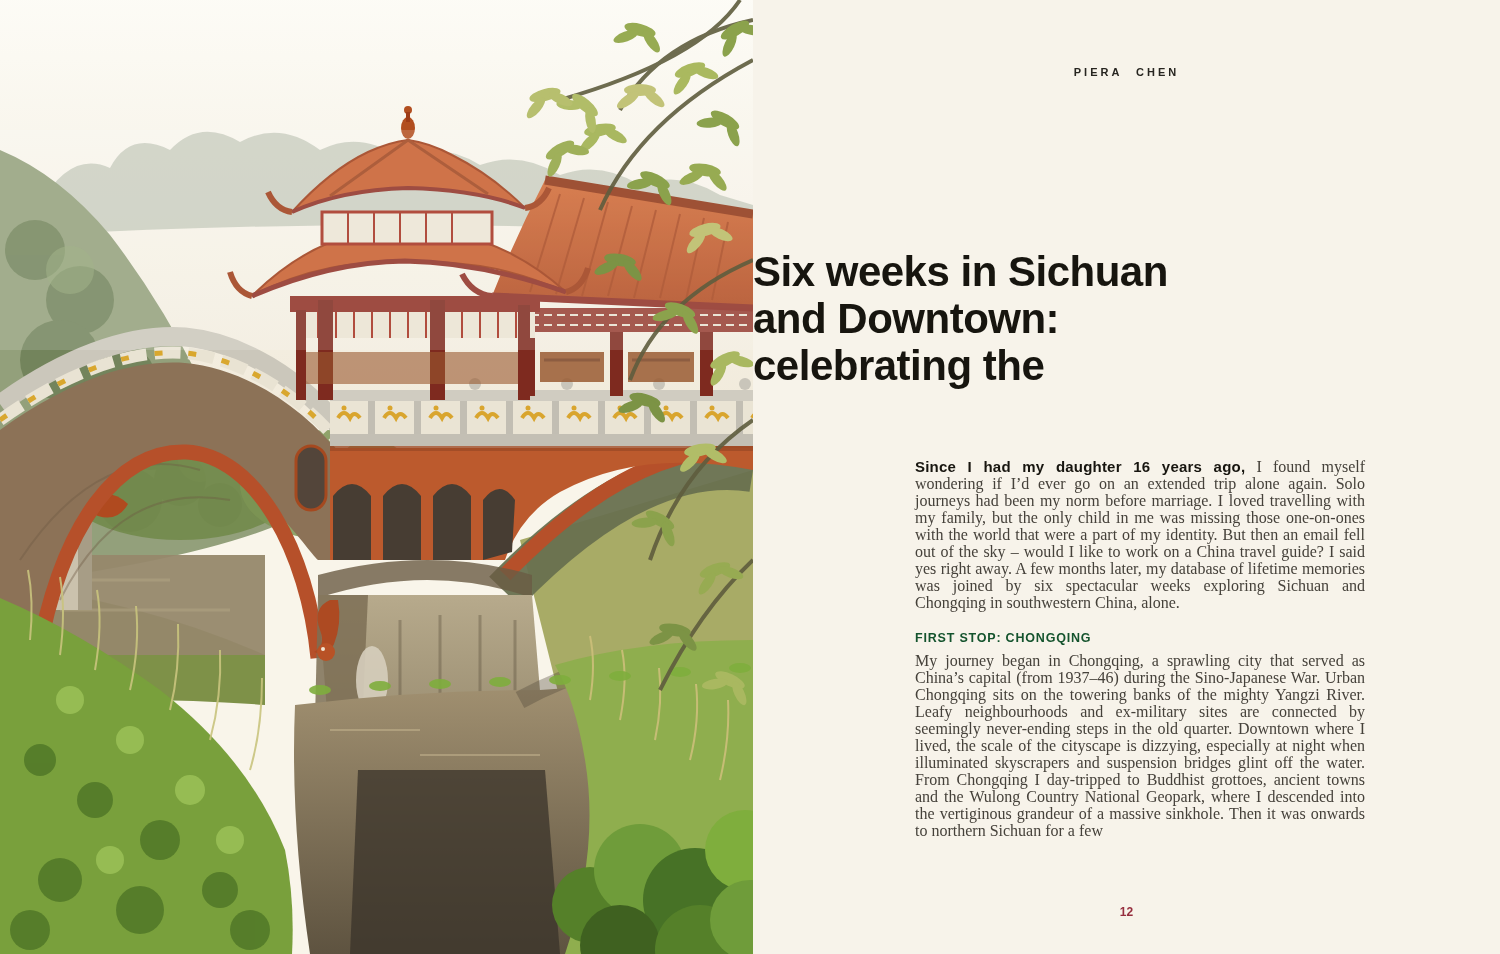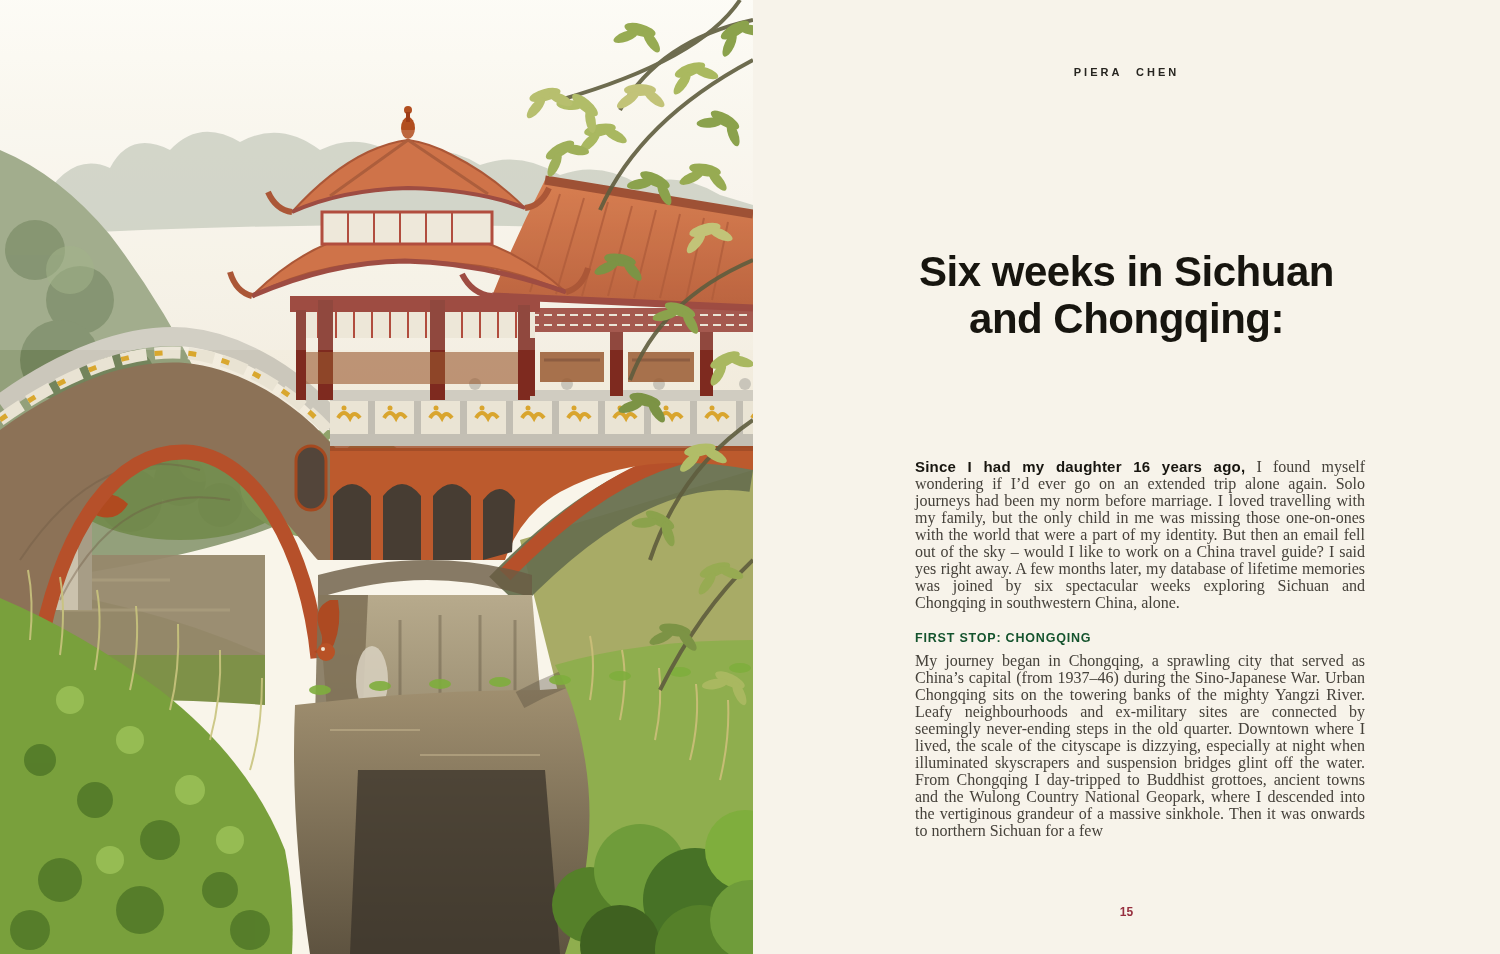--- a/index.html
+++ b/index.html
@@ -3,21 +3,21 @@
 <meta charset="utf-8">
 <style>
   html,body{margin:0;padding:0;width:1500px;height:954px;overflow:hidden;background:#f7f3ea;}
   .spread{position:relative;width:1209px;height:954px;font-family:"Liberation Serif",serif;}
   .photo{position:absolute;left:0;top:0;width:753px;height:954px;margin:0;overflow:hidden;}
   .photo svg{display:block;width:753px;height:954px;}
   .page-right{position:absolute;left:753px;top:0;width:747px;height:954px;background:#f7f3ea;}
   .author{position:absolute;top:66px;left:0;width:100%;text-align:center;
           font-family:"Liberation Sans",sans-serif;font-weight:700;font-size:11px;
           letter-spacing:3px;word-spacing:8px;color:#272520;}
-  .title{position:absolute;top:220px;left:0;width:100%;text-align:center;
+  .title{position:absolute;top:220px;left:0;width:100%;text-align:left;
          font-family:"Liberation Sans",sans-serif;font-weight:700;font-size:42px;
          line-height:47px;color:#17150f;letter-spacing:-0.5px;}
   .title div{white-space:nowrap;}
   .body-col{position:absolute;left:162px;top:458px;width:450px;}
   .body-text{margin:0;font-family:"Liberation Serif",serif;font-size:16px;line-height:17px;
              color:#45413a;text-align:justify;}
   .lead{font-family:"Liberation Sans",sans-serif;font-weight:700;font-size:15px;
         letter-spacing:0.2px;color:#17150f;}
   .section-heading{margin:20px 0 7px 0;font-family:"Liberation Sans",sans-serif;font-weight:700;
                    font-size:12.5px;letter-spacing:0.8px;color:#14532d;}
@@ -318,27 +318,28 @@
       </g>
     </svg>
   </figure>
 
   <section class="page-right">
 
     <div class="author">PIERA CHEN</div>
 
     <h1 class="title">
       <div>Six weeks in Sichuan</div>
-      <div>and Chongqing:</div>
+      <div>and Downtown:</div>
+      <div>celebrating the</div>
     </h1>
 
     <div class="body-col">
       <p class="body-text"><span class="lead">Since I had my daughter 16 years ago,</span><span> I found myself wondering if I’d ever go on an extended trip alone again. Solo journeys had been my norm before marriage. I loved travelling with my family, but the only child in me was missing those one-on-ones with the world that were a part of my identity. But then an email fell out of the sky – would I like to work on a China travel guide? I said yes right away. A few months later, my database of lifetime memories was joined by six spectacular weeks exploring Sichuan and Chongqing in southwestern China, alone.</span></p>
 
       <h2 class="section-heading">FIRST STOP: CHONGQING</h2>
 
       <p class="body-text">My journey began in Chongqing, a sprawling city that served as China’s capital (from 1937–46) during the Sino-Japanese War. Urban Chongqing sits on the towering banks of the mighty Yangzi River. Leafy neighbourhoods and ex-military sites are connected by seemingly never-ending steps in the old quarter. Downtown where I lived, the scale of the cityscape is dizzying, especially at night when illuminated skyscrapers and suspension bridges glint off the water. From Chongqing I day-tripped to Buddhist grottoes, ancient towns and the Wulong Country National Geopark, where I descended into the vertiginous grandeur of a massive sinkhole. Then it was onwards to northern Sichuan for a few</p>
     </div>
 
-    <div class="page-num">15</div>
+    <div class="page-num">12</div>
 
   </section>
 </div>
 
 </body></html>

